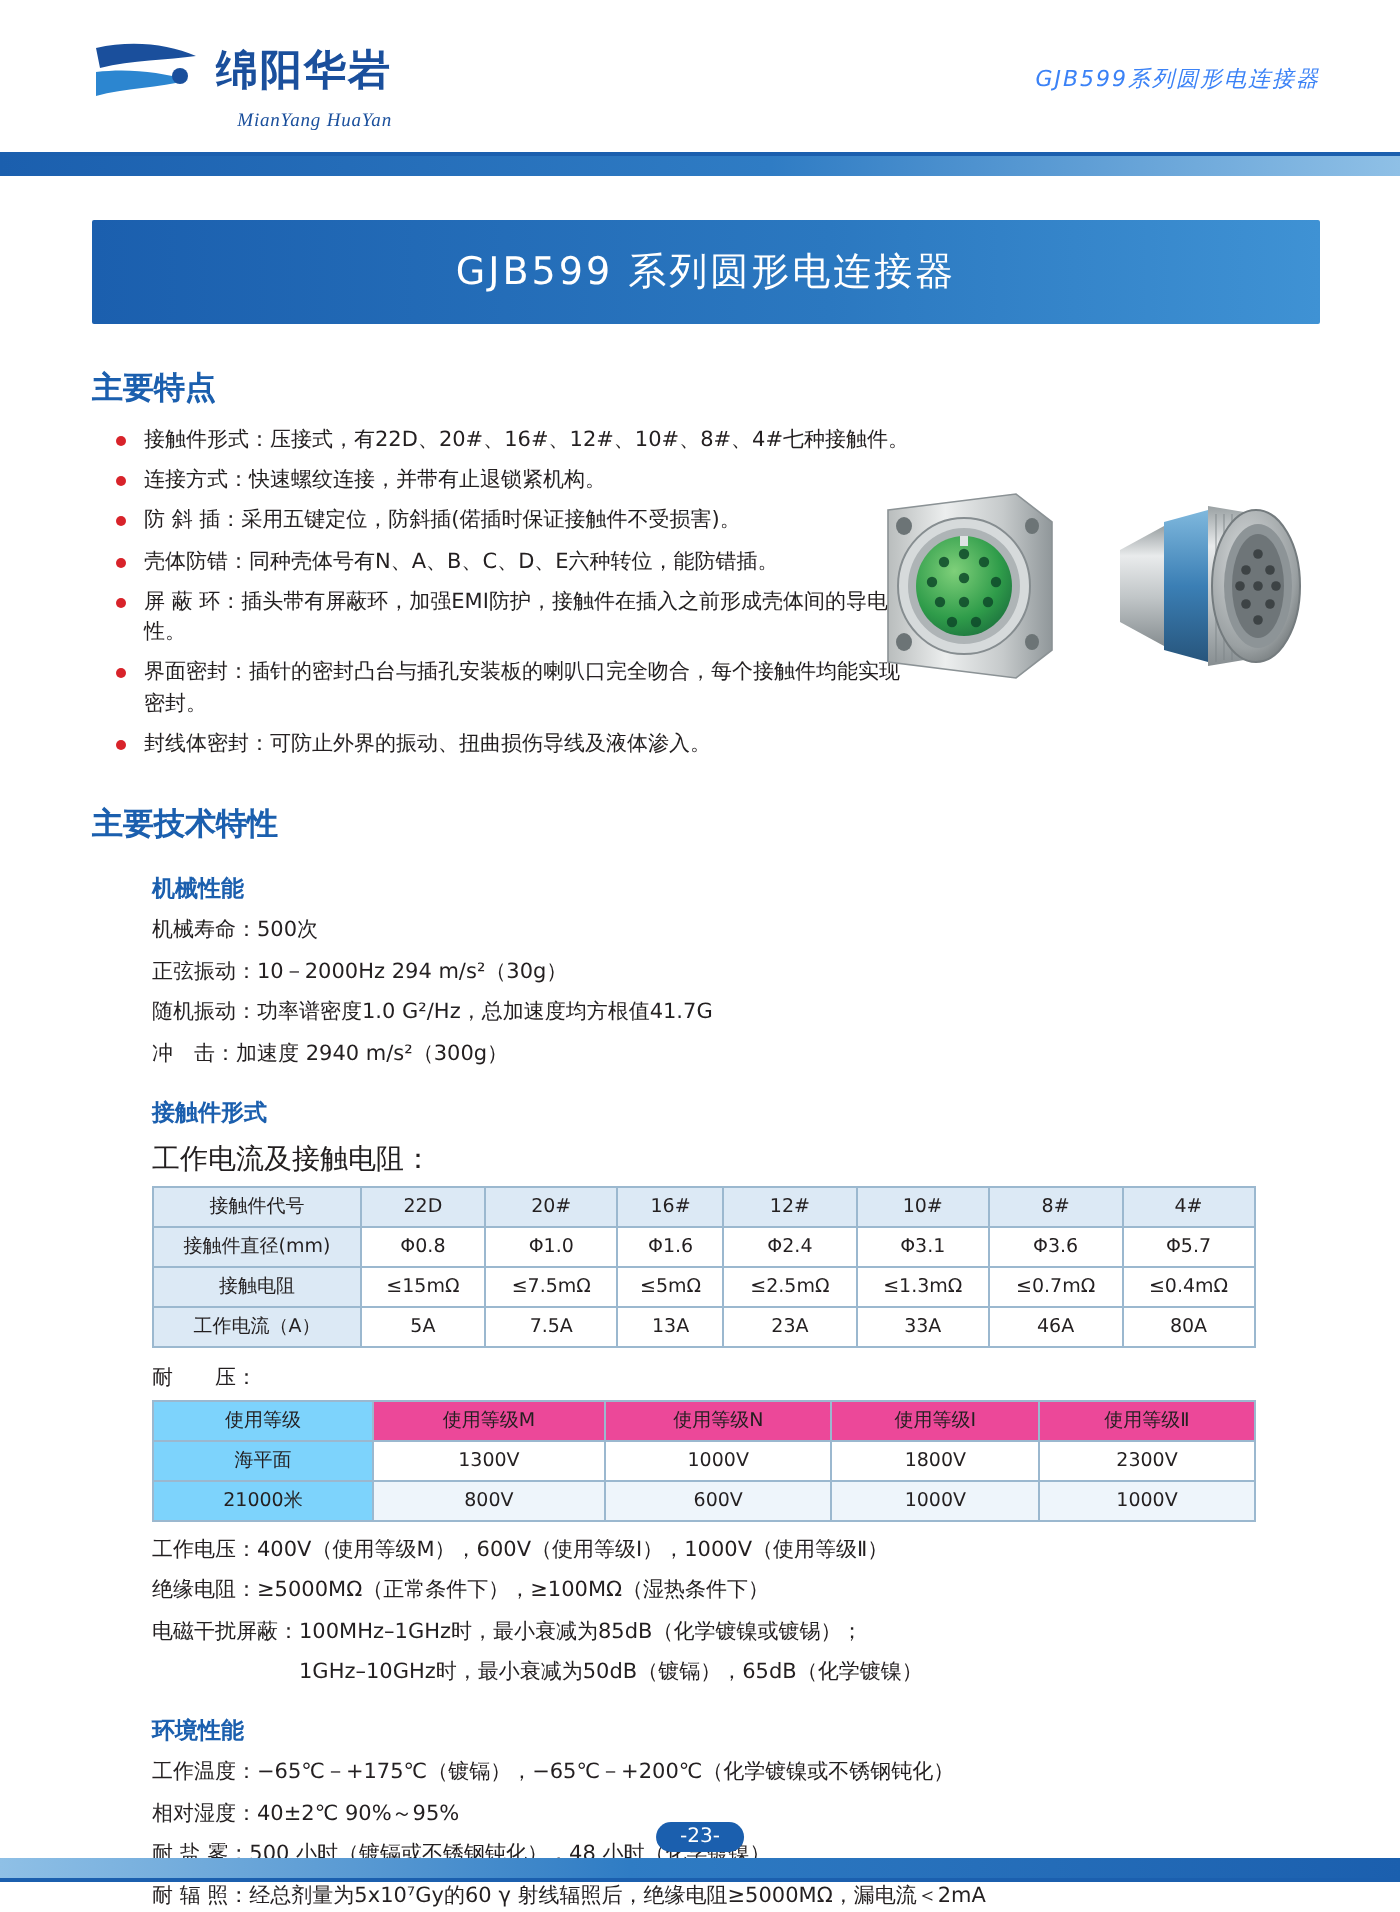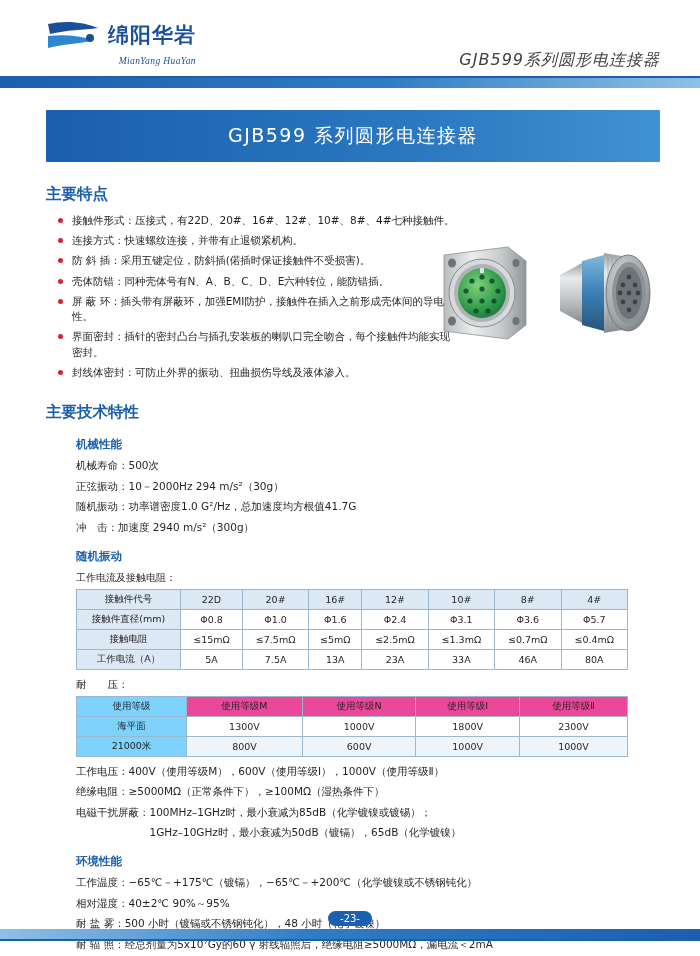--- a/index.html
+++ b/index.html
@@ -44,25 +44,25 @@
   }
   .logo-en {
     margin-top:4px;
     font-size:9.5px;
     color:#1a4f9c;
     letter-spacing:0.4px;
     font-family:"Liberation Serif", serif;
     font-style:italic;
   }
   .header-title {
-    font-size:16px;
-    color:#404040;
+    font-size:11px;
+    color:#3b82f6;
     font-family:"DejaVu Sans", sans-serif;
     letter-spacing:1px;
-    margin-top:32px;
+    margin-top:14px;
     font-style:italic;
   }
   .header-rule {
     position:absolute;
     left:0; right:0; bottom:0;
     height:10px;
     background:linear-gradient(to right,#1b5fae 0%, #2f7cc4 55%, #8fc0e6 100%);
   }
   .header-rule-thin {
     position:absolute;
@@ -151,21 +151,21 @@
     margin:0 0 7px 76px;
     font-size:10.5px;
     color:#231f20;
     font-family:"DejaVu Sans", sans-serif;
     line-height:1.3;
   }
 
   
   .tbl-cap {
     margin:2px 0 4px 76px;
-    font-size:10px;
+    font-size:14px;
     font-family:"DejaVu Sans", sans-serif;
   }
   table {
     border-collapse:collapse;
     margin-left:76px;
     font-size:9.5px;
     font-family:"DejaVu Sans", sans-serif;
   }
   table td, table th {
     border:1px solid #9bb8cf;
@@ -359,21 +359,21 @@
   </div>
 
   <div class="sec-h1">主要技术特性</div>
 
   <div class="sec-h2">机械性能</div>
   <div class="spec-line">机械寿命：500次</div>
   <div class="spec-line">正弦振动：10－2000Hz  294 m/s²（30g）</div>
   <div class="spec-line">随机振动：功率谱密度1.0 G²/Hz，总加速度均方根值41.7G</div>
   <div class="spec-line">冲　击：加速度 2940 m/s²（300g）</div>
 
-  <div class="sec-h2">随机振动</div>
+  <div class="sec-h2">接触件形式</div>
   <div class="tbl-cap">工作电流及接触电阻：</div>
 
   <table class="t-current">
     <tbody>
       <tr>
         <td class="c0">接触件代号</td>
         <td class="hdr">22D</td>
         <td class="hdr">20#</td>
         <td class="hdr">16#</td>
         <td class="hdr">12#</td>

